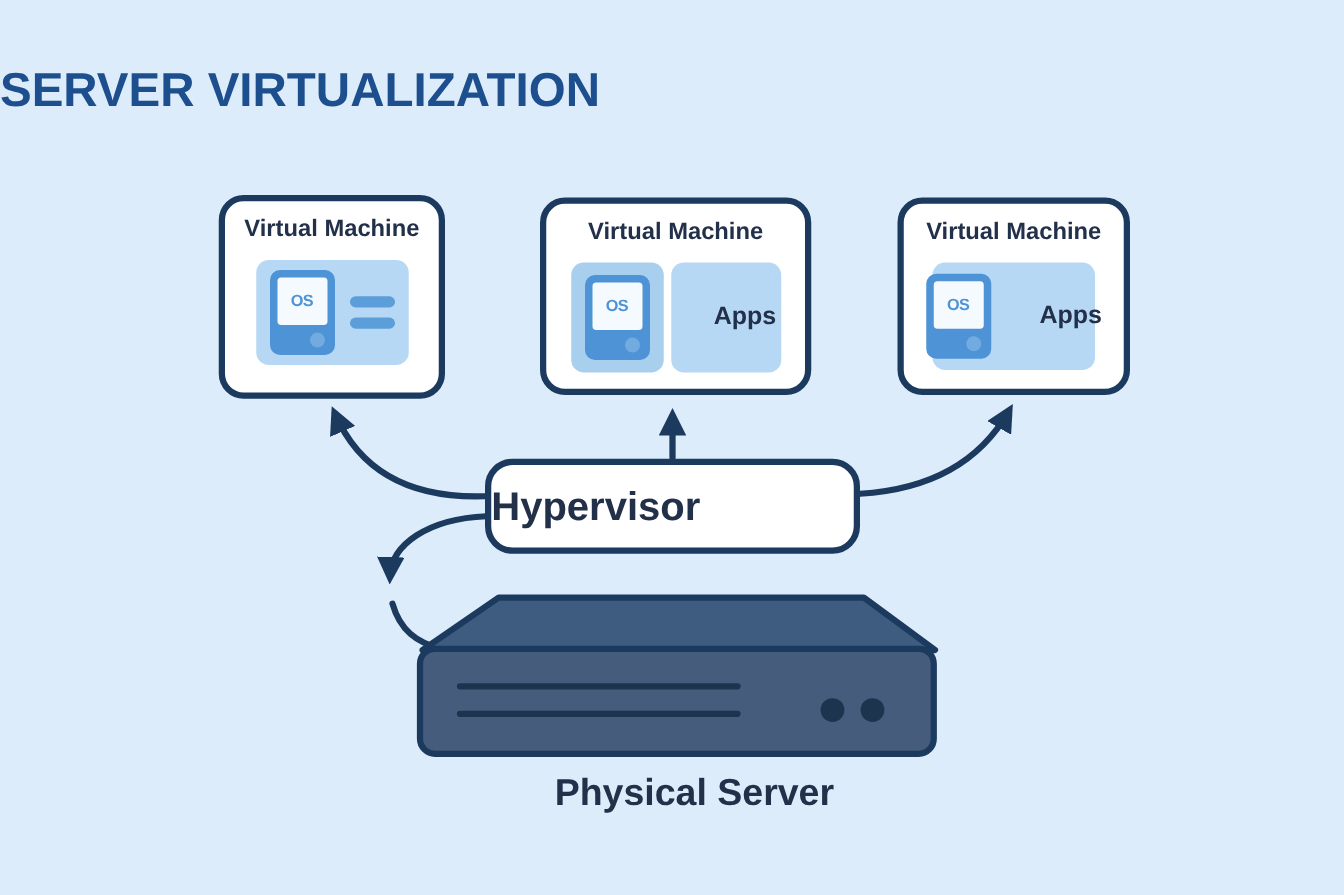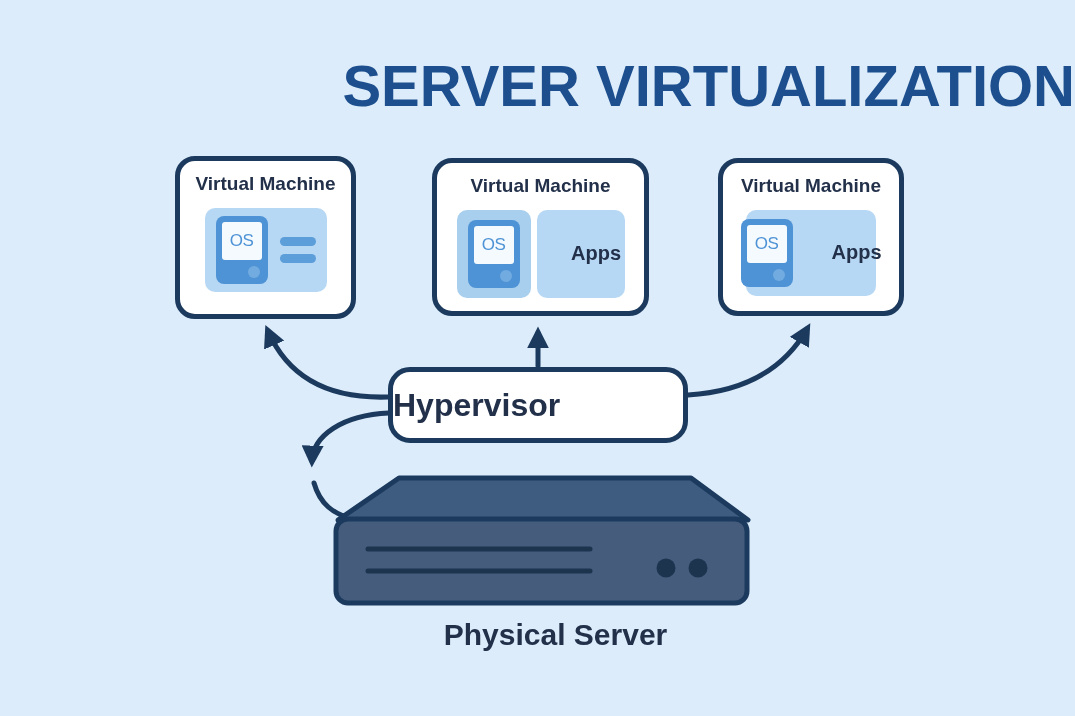--- a/index.html
+++ b/index.html
@@ -6,22 +6,22 @@
     --bg:#dcecfa; --navy:#1b3a5e; --title:#1d4f8f; --dark:#22304a;
     --panel:#b7d8f4; --paneldark:#a9cfee; --device:#4e93d6; --screen:#f5fafe;
     --bar:#5b9ed9; --dot:#72abdf; --lid:#3e5c80; --face:#455c7d; --detail:#1d344f;
     --boxbg:#ffffff;
   }
   *{margin:0;padding:0;box-sizing:border-box;}
   html,body{width:1075px;height:716px;}
   body{font-family:"Liberation Sans",sans-serif;background:var(--bg);overflow:hidden;}
   .canvas{position:relative;width:1075px;height:716px;background:var(--bg);}
 
-  .title{position:absolute;top:52px;left:0;width:100%;text-align:right;
-    font-size:58px;font-weight:bold;color:var(--title);letter-spacing:0px;}
+  .title{position:absolute;top:52px;left:0;width:100%;text-align:left;
+    font-size:38px;font-weight:bold;color:var(--title);letter-spacing:0px;}
 
   svg.overlay{position:absolute;left:0;top:0;width:1075px;height:716px;}
   .arrow{fill:none;stroke:var(--navy);stroke-width:5;stroke-linecap:round;}
   #ah path{fill:var(--navy);}
   .lid{fill:var(--lid);stroke:var(--navy);stroke-width:5;stroke-linejoin:round;}
   .face{fill:var(--face);stroke:var(--navy);stroke-width:5;}
   .slot{stroke:var(--detail);stroke-width:5;stroke-linecap:round;fill:none;}
   .led{fill:var(--detail);}
 
   .vm-box{position:absolute;background:var(--boxbg);border:5px solid var(--navy);
@@ -29,21 +29,21 @@
     padding-top:13px;gap:13px;}
   .vm-title{font-size:19px;font-weight:bold;color:var(--dark);line-height:1.1;}
   .panel{background:var(--panel);border-radius:10px;display:flex;align-items:center;justify-content:center;}
   .panel.dark{background:var(--paneldark);}
   .panel-row{display:flex;gap:6px;}
   .apps{font-size:20px;font-weight:bold;color:var(--dark);margin-left:31px;}
 
   .os-device{position:relative;width:52px;height:68px;background:var(--device);border-radius:8px;flex:0 0 auto;}
   .os-screen{position:absolute;top:6px;left:6px;right:6px;height:38px;background:var(--screen);
     border-radius:3px;display:flex;align-items:center;justify-content:center;}
-  .os-screen span{font-size:17px;font-weight:normal;color:var(--device);letter-spacing:-0.5px;}
+  .os-screen span{font-size:13px;font-weight:bold;color:var(--device);letter-spacing:-0.5px;}
   .os-dot{position:absolute;right:8px;bottom:6px;width:12px;height:12px;border-radius:50%;background:var(--dot);}
 
   .lines-icon{display:flex;flex-direction:column;gap:8px;margin-left:12px;}
   .lines-icon i{display:block;width:36px;height:9px;border-radius:5px;background:var(--bar);}
 
   .hypervisor{position:absolute;left:388px;top:367px;width:300px;height:76px;
     background:var(--boxbg);border:5px solid var(--navy);border-radius:22px;
     display:flex;align-items:center;justify-content:flex-start;}
   .hypervisor span{font-size:32px;font-weight:bold;color:var(--dark);}
 

